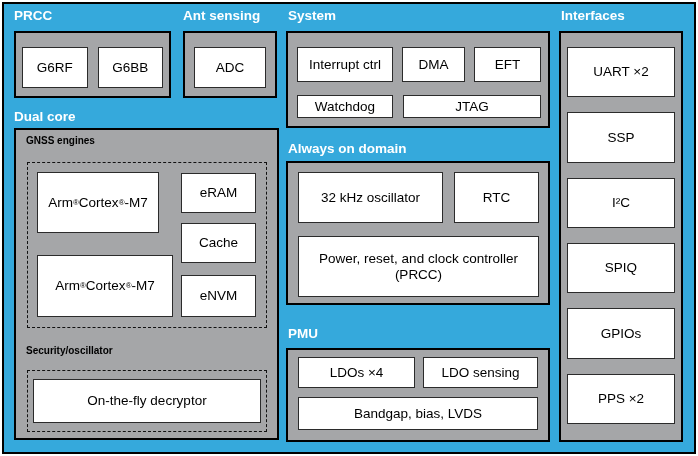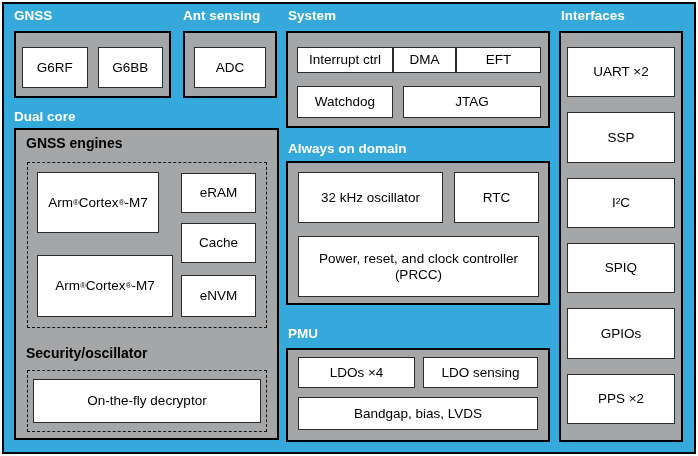--- a/index.html
+++ b/index.html
@@ -7,34 +7,34 @@
   .frame{position:absolute;left:2px;top:2px;width:694px;height:452px;box-sizing:border-box;
          border:2px solid var(--frame-border,#000);background:var(--background,#35A9DC);}
   .sec-label{position:absolute;font-size:13.5px;font-weight:bold;
              color:var(--label-on-background,#fff);white-space:nowrap;}
   .panel{position:absolute;box-sizing:border-box;background:var(--panel,#A5A6A8);
          border:2px solid var(--frame-border,#000);}
   .box{box-sizing:border-box;background:var(--box,#fff);border:1px solid var(--box-border,#2B2B2B);
        display:flex;align-items:center;justify-content:center;text-align:center;
        font-size:13.5px;color:var(--label-on-panel,#000);line-height:1.18;padding:1px 3px;}
   .box sup{font-size:8px;line-height:0;}
-  .panel-label{position:absolute;font-size:14px;font-weight:bold;
+  .panel-label{position:absolute;font-size:10px;font-weight:bold;
                color:var(--label-on-panel,#000);white-space:nowrap;}
   .dashed{position:absolute;box-sizing:border-box;border:1.5px dashed #111;}
   .grow{flex:1;}
   
   .pos-gnss-label{left:14px;top:8px;}
   .pos-gnss-panel{left:14px;top:31px;width:157px;height:67px;display:flex;gap:10px;padding:14px 6px 8px;}
   .pos-ant-label{left:183px;top:8px;}
   .pos-ant-panel{left:183px;top:31px;width:94px;height:67px;display:flex;padding:14px 9px 8px;}
   
   .pos-system-label{left:288px;top:8px;}
   .pos-system-panel{left:286px;top:31px;width:264px;height:97px;display:flex;flex-direction:column;
                     gap:13px;padding:14px 7px 8px 9px;}
-  .sys-r1{height:26px;display:flex;}
+  .sys-r1{height:35px;display:flex;gap:9px;}
   .sys-r2{flex:1;display:flex;gap:10px;}
   .w-interrupt{width:96px;} .w-dma{width:63px;} .w-eft{flex:1;}
   .w-watchdog{width:96px;} .w-jtag{flex:1;}
   
   .pos-aod-label{left:288px;top:141px;}
   .pos-aod-panel{left:286px;top:161px;width:264px;height:144px;display:flex;flex-direction:column;
                  gap:13px;padding:9px 9px 6px 10px;}
   .aod-r1{height:51px;display:flex;gap:11px;}
   .aod-r2{flex:1;display:flex;}
   .w-osc{width:145px;} .w-rtc{flex:1;} .w-prcc{flex:1;}
@@ -62,21 +62,21 @@
   .dc-sec-label{left:10px;top:215px;}
   .dc-dash2{left:11px;top:240px;width:240px;height:62px;display:flex;gap:9px;padding:8px 5px;}
   .w-hsm{width:130px;} .w-otf{flex:1;}
 </style>
 </head>
 <body>
 
 <div class="canvas">
   <div class="frame"></div>
 
-  <div class="sec-label pos-gnss-label">GNSS</div>
+  <div class="sec-label pos-gnss-label">PRCC</div>
   <div class="panel pos-gnss-panel">
     <div class="box grow">G6RF</div>
     <div class="box grow">G6BB</div>
   </div>
 
   <div class="sec-label pos-ant-label">Ant sensing</div>
   <div class="panel pos-ant-panel">
     <div class="box grow">ADC</div>
   </div>
 

